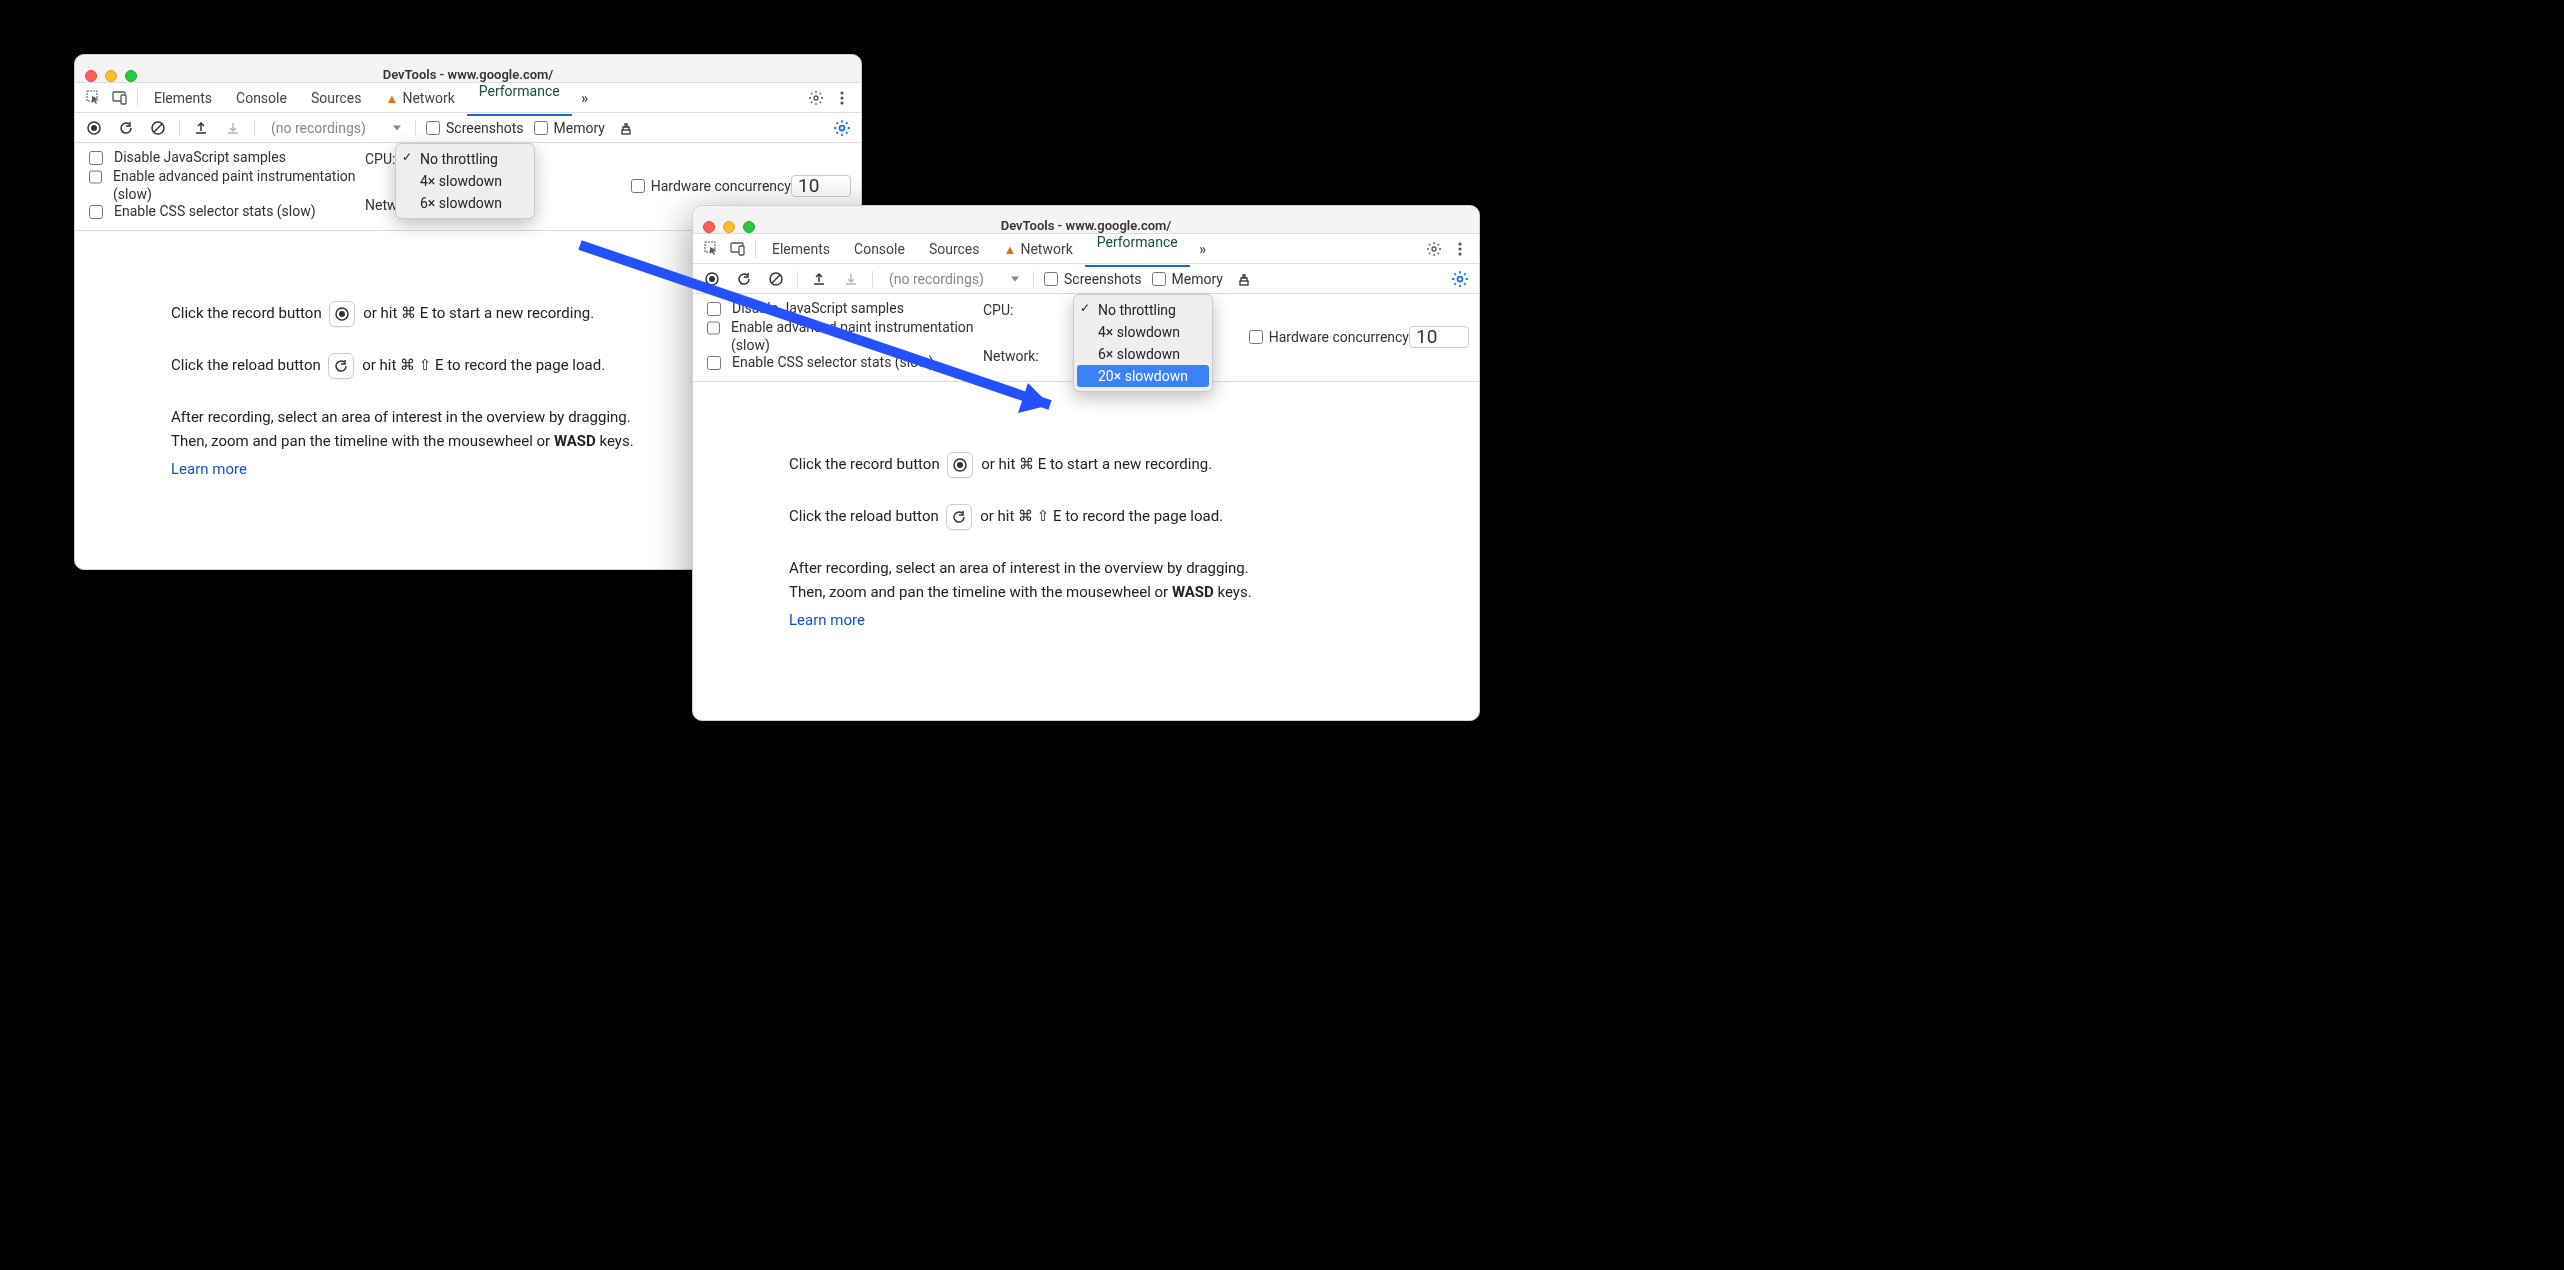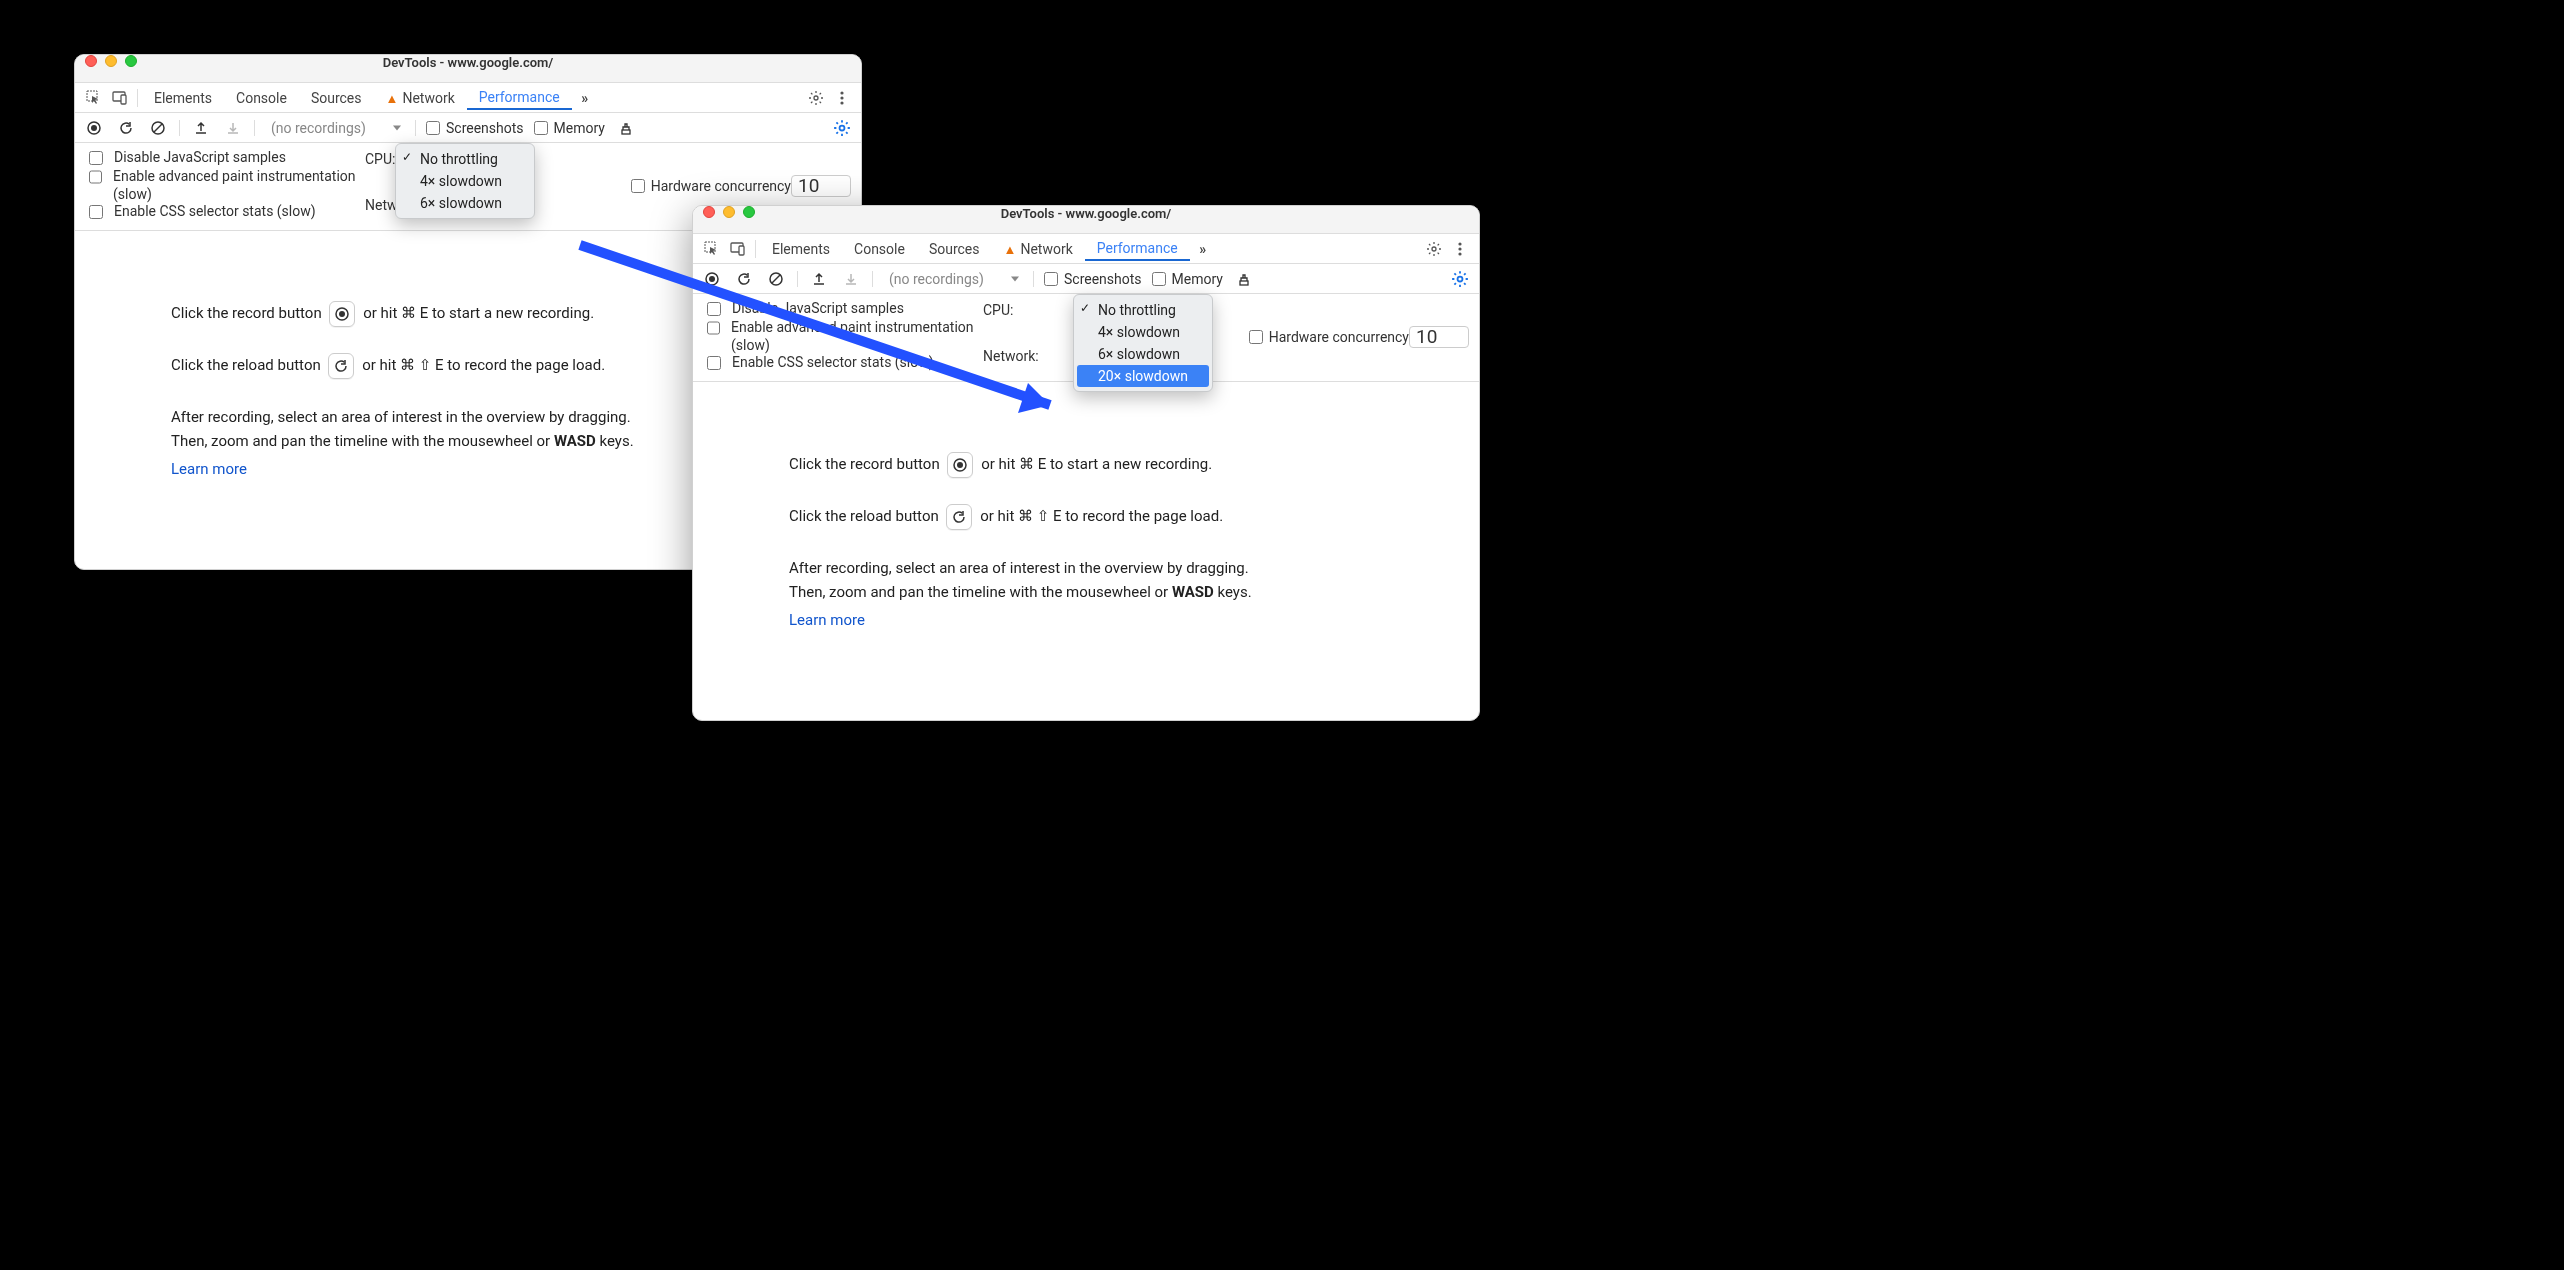--- a/index.html
+++ b/index.html
@@ -22,21 +22,21 @@
     box-shadow: 0 10px 40px rgba(0,0,0,0.4);
     overflow: hidden;
     display: flex;
     flex-direction: column;
   }
   .titlebar {
     height: 28px;
     background: #f4f4f4;
     border-bottom: 1px solid #ddd;
     display: flex;
-    align-items: flex-start;
+    align-items: flex-end;
     padding: 0 10px;
     position: relative;
   }
   .traffic { display: flex; gap: 8px; }
   .dot { width: 12px; height: 12px; border-radius: 50%; }
   .dot.red { background:#ff5f57; border:1px solid #e0443e;}
   .dot.yellow { background:#febc2e; border:1px solid #dea123;}
   .dot.green { background:#28c840; border:1px solid #1dad2c;}
   .title-text { position:absolute; left:0; right:0; text-align:center; font-weight:600; font-size:13px; color:#333; }
   .tabbar {
@@ -49,21 +49,21 @@
     gap: 0;
     background:#fff;
   }
   .tabbar .iconbtn {
     width: 26px; height: 26px;
     display:inline-flex; align-items:center; justify-content:center;
     border-radius:4px;
     color:#444;
   }
   .tabbar .tab { padding: 4px 12px; color:#444; white-space:nowrap;}
-  .tabbar .tab.active { color:#3b82f6; border-bottom:2px solid #1967d2; padding-bottom:3px;}
+  .tabbar .tab.active { color:#14532d; border-bottom:2px solid #1967d2; padding-bottom:15px;}
   .tabbar .sep { width:1px; height:18px; background:#ddd; margin:0 4px; }
   .warn-tri { color:#e8710a; margin-right:4px; font-size:13px;}
   .spacer { flex:1; }
   .toolbar {
     height: 30px;
     display:flex;
     align-items:center;
     padding: 0 8px;
     border-bottom: 1px solid #ddd;
     gap: 10px;

